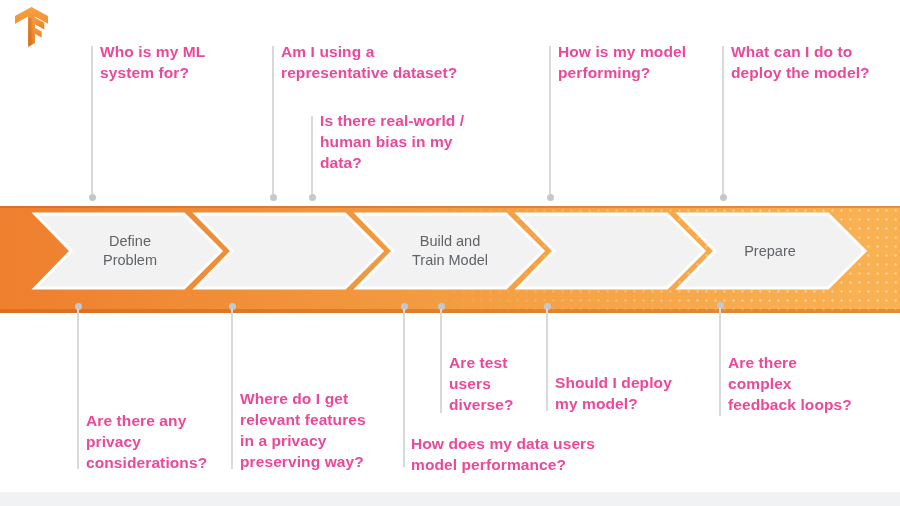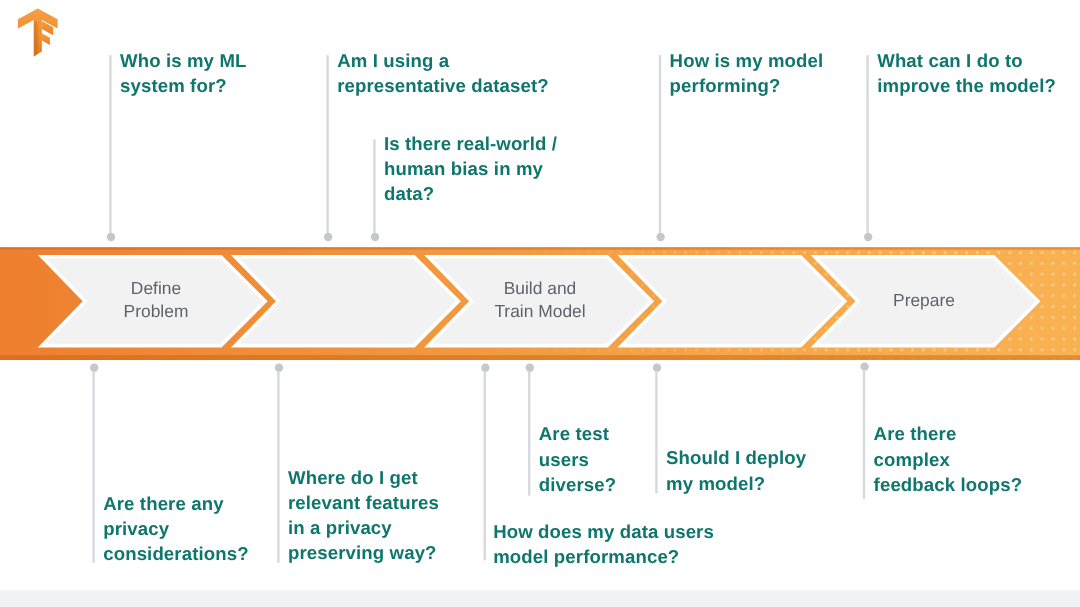--- a/index.html
+++ b/index.html
@@ -8,30 +8,30 @@
     background:#ffffff;
     font-family:"Liberation Sans","DejaVu Sans",sans-serif;
   }
   .logo{position:absolute;left:13px;top:6px;width:37px;height:43px;}
   
   .q{
     position:absolute;
     font-weight:bold;
     font-size:15.5px;
     line-height:21px;
-    color:#0f766e;
+    color:#ec4899;
     white-space:pre-line;
     letter-spacing:.1px;
   }
   
   .vline{position:absolute;width:2px;background:#d7d9dc;}
   .dot{position:absolute;width:7px;height:7px;border-radius:50%;background:#c4c7cb;}
   
   .banner{
-    position:absolute;left:0;top:206px;width:900px;height:94px;
+    position:absolute;left:0;top:206px;width:900px;height:107px;
     background:linear-gradient(90deg,#ee7f2f 0%,#f29a3f 45%,#f6a648 70%,#f9b252 100%);
   }
   .banner .edge-top{position:absolute;left:0;top:0;width:100%;height:2px;background:rgba(196,88,14,.38);}
   .banner .edge-bottom{position:absolute;left:0;bottom:0;width:100%;height:4px;background:rgba(196,88,14,.42);}
   .banner .dots-texture{
     position:absolute;right:0;top:0;height:100%;width:55%;
     background-image:radial-gradient(rgba(255,255,255,.35) 1px,transparent 1.5px);
     background-size:9px 9px;
     -webkit-mask-image:linear-gradient(90deg,transparent,black 70%);
     mask-image:linear-gradient(90deg,transparent,black 70%);
@@ -82,21 +82,21 @@
 <div class="q" style="left:100px;top:41px">Who is my ML
 system for?</div>
 <div class="q" style="left:281px;top:41px">Am I using a
 representative dataset?</div>
 <div class="q" style="left:320px;top:110px">Is there real-world /
 human bias in my
 data?</div>
 <div class="q" style="left:558px;top:41px">How is my model
 performing?</div>
 <div class="q" style="left:731px;top:41px">What can I do to
-improve the model?</div>
+deploy the model?</div>
 
 <div class="banner">
   <div class="dots-texture"></div>
   <svg width="900" height="90" viewBox="0 0 900 90">
     <g fill="#f2f2f2" stroke="#ffffff" stroke-width="3" stroke-linejoin="miter">
       <path d="M35 8 H184 L221 45 L184 82 H35 L71 45 Z"></path>
       <path d="M196 8 H345 L382 45 L345 82 H196 L232 45 Z"></path>
       <path d="M357 8 H506 L543 45 L506 82 H357 L393 45 Z"></path>
       <path d="M518 8 H667 L704 45 L667 82 H518 L554 45 Z"></path>
       <path d="M679 8 H828 L865 45 L828 82 H679 L715 45 Z"></path>

